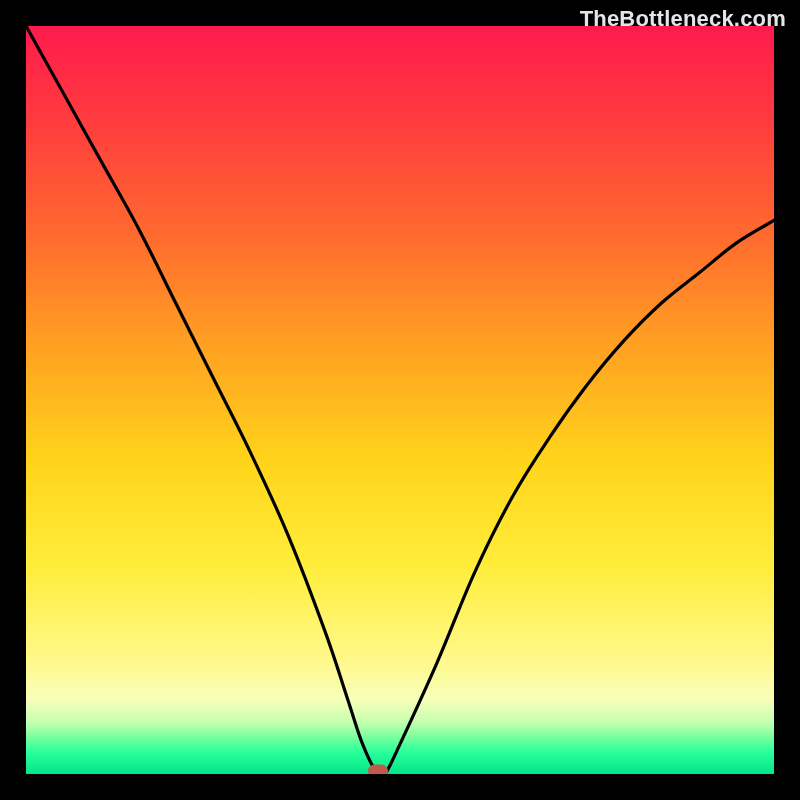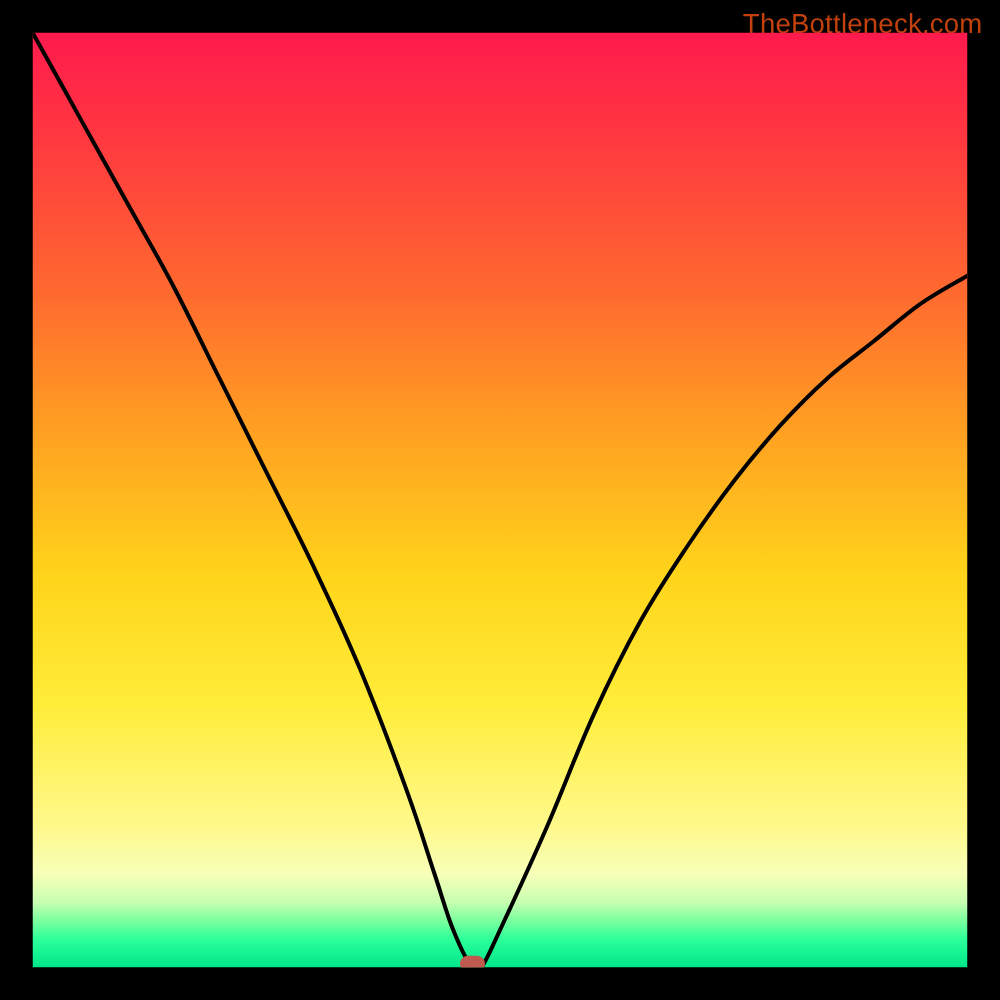--- a/index.html
+++ b/index.html
@@ -15,21 +15,21 @@
       #ffed3a 72%,
       #fff98c 85%,
       #f7ffb8 90%,
       #c7ffb0 93%,
       #7bff9e 95%,
       #2bff9a 97%,
       #00e68a 100%);
   }
   .curve{position:absolute;left:0;top:0;width:748px;height:748px}
   .marker{position:absolute;width:20px;height:13px;border-radius:7px;background:#c05a4e;transform:translate(-50%,-50%)}
-  .watermark{position:absolute;top:6px;right:14px;color:#c2410c;font-size:22px;font-weight:400;letter-spacing:.2px}
+  .watermark{position:absolute;top:6px;right:14px;color:#e5e5e5;font-size:22px;font-weight:700;letter-spacing:.2px}
 </style>
 </head>
 <body>
 
 <div class="frame">
   <div class="watermark">TheBottleneck.com</div>
   <div class="plot">
     <div class="grad"></div>
     <svg class="curve" viewBox="0 0 748 748" preserveAspectRatio="none">
       <path id="curvePath" d="M 0,0 C 6.731999999999999,12.117599999999989 23.936,43.084799999999944 37.4,67.31999999999994 C 50.864,91.55519999999993 61.336,110.40479999999997 74.8,134.64 C 88.264,158.8752 98.736,176.37840000000003 112.2,201.96000000000004 C 125.664,227.54160000000005 136.136,249.832 149.6,276.76 C 163.064,303.688 173.536,324.632 187,351.56 C 200.464,378.488 210.936,398.0856 224.4,426.36 C 237.864,454.6344 248.336,476.3264 261.8,508.64 C 275.264,540.9535999999999 288.42879999999997,576.2592 299.2,605.88 C 309.9712,635.5008 314.90799999999996,653.004 321.64,673.2 C 328.372,693.3960000000001 331.2144,704.6160000000001 336.6,718.08 C 341.98560000000003,731.544 347.5208,742.6144 351.56,748 C 355.5992,753.3856 355.00079999999997,753.3856 359.03999999999996,748 C 363.07919999999996,742.6144 364.5752,738.2760000000001 374,718.08 C 383.4248,697.884 397.93600000000004,666.7672 411.40000000000003,635.8 C 424.86400000000003,604.8327999999999 435.336,575.6608 448.8,546.04 C 462.264,516.4191999999999 472.736,495.47520000000003 486.2,471.24 C 499.664,447.0048 510.136,431.596 523.6,411.4 C 537.0640000000001,391.20399999999995 547.5360000000001,376.54319999999996 561,359.03999999999996 C 574.4639999999999,341.53679999999997 584.936,328.97040000000004 598.4,314.16 C 611.8639999999999,299.3496 622.3359999999999,288.8776 635.8,276.76 C 649.264,264.6424 659.736,257.61119999999994 673.2,246.83999999999997 C 686.6640000000001,236.06879999999998 697.1360000000001,226.34480000000008 710.6,216.92000000000007 C 724.064,207.49520000000007 741.268,198.51920000000004 748,194.48000000000002 " fill="none" stroke="#000" stroke-width="3.2" stroke-linecap="round" stroke-linejoin="round"></path>

